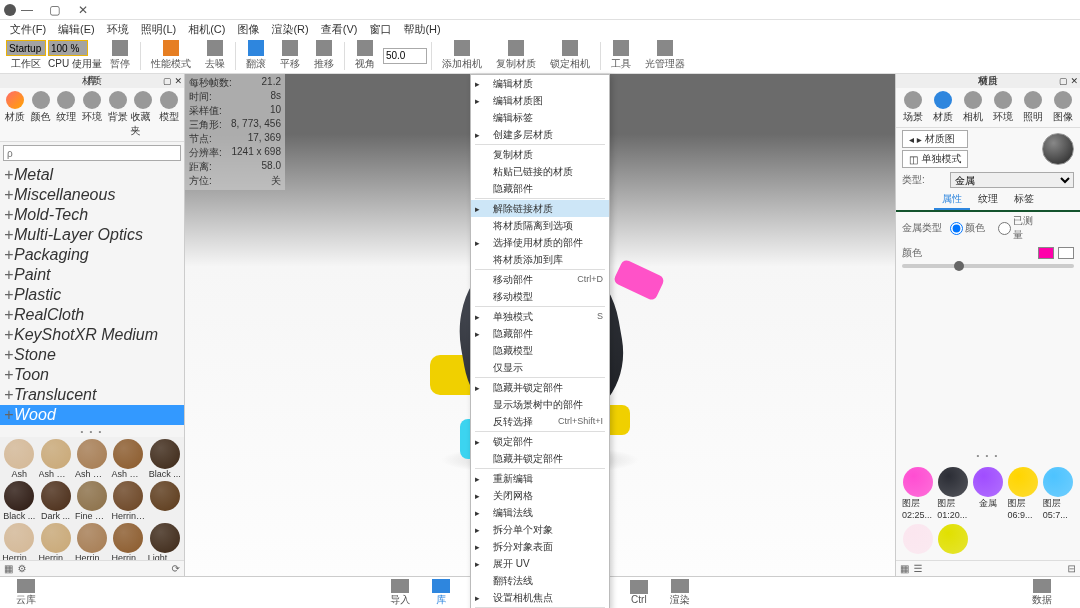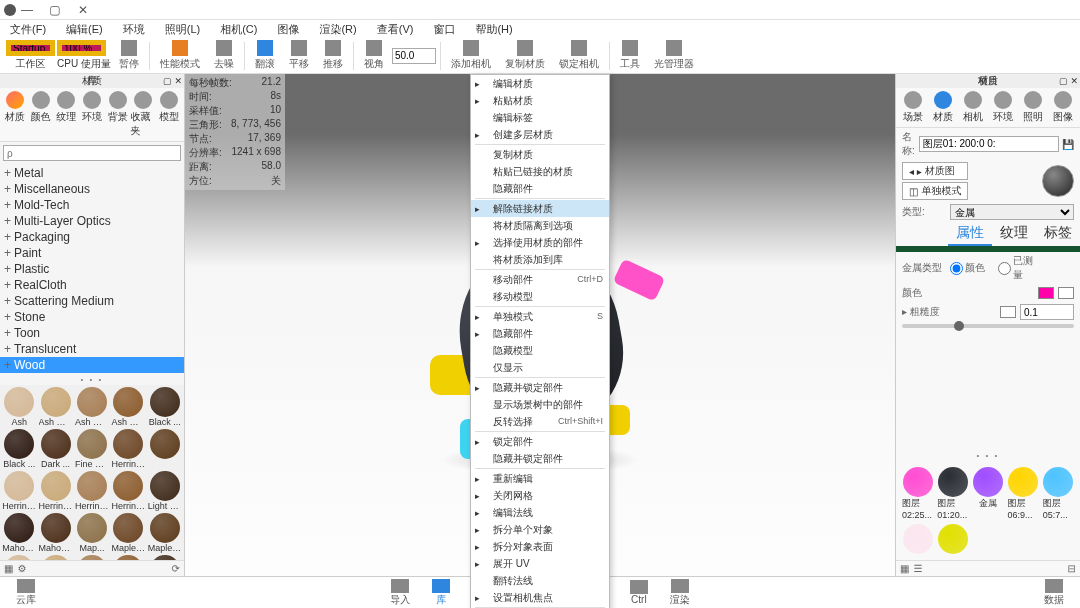--- a/index.html
+++ b/index.html
@@ -2,41 +2,41 @@
 <html><head>
 <meta charset="utf-8">
 <style>
 * { margin:0; padding:0; box-sizing:border-box; font-family:"Microsoft YaHei",Arial,sans-serif; }
 body { width:1080px; height:608px; background:#fff; overflow:hidden; font-size:11px; color:#333; }
 .titlebar { height:20px; background:#fff; display:flex; align-items:center; padding:0 4px; border-bottom:1px solid #e0e0e0; }
 .titlebar .icon { width:12px; height:12px; background:#555; border-radius:50%; margin-right:4px; }
 .titlebar .title { flex:1; font-size:11px; color:#333; }
 .titlebar .winbtns { display:flex; gap:14px; }
 .titlebar .winbtn { width:14px; height:14px; display:flex; align-items:center; justify-content:center; font-size:12px; color:#555; }
-.menubar { height:18px; display:flex; align-items:center; padding:0 6px; gap:12px; font-size:11px; }
+.menubar { height:18px; display:flex; align-items:center; padding:0 6px; gap:4px; font-size:11px; }
 .menubar span { padding:0 4px; }
 .toolbar { height:36px; display:flex; align-items:center; padding:0 6px; gap:2px; border-bottom:1px solid #ddd; }
-.toolbar .select { width:49px; height:16px; border:5px solid #eab308; font-size:10px; padding:0 2px; background:#be185d; }
+.toolbar .select { width:40px; height:16px; border:1px solid #eab308; font-size:10px; padding:0 2px; background:#a3a3a3; }
 .toolbar .btn { display:flex; flex-direction:column; align-items:center; justify-content:center; padding:0 6px; height:32px; font-size:10px; color:#555; }
 .toolbar .btn .ico { width:16px; height:16px; background:#888; margin-bottom:1px; }
 .toolbar .btn.orange .ico { background:#e67e22; }
 .toolbar .btn.blue .ico { background:#2e86de; }
 .toolbar .numinput { width:44px; height:16px; border:1px solid #aaa; font-size:10px; padding:0 2px; }
 .toolbar .sep { width:1px; height:28px; background:#ddd; margin:0 2px; }
 .main { display:flex; height:calc(100% - 74px - 32px); }
 .leftpanel { width:185px; border-right:1px solid #ccc; display:flex; flex-direction:column; background:#f5f5f5; }
 .panelhead { height:14px; background:#eee; display:flex; align-items:center; justify-content:center; font-size:10px; position:relative; }
 .tabstrip { display:flex; justify-content:space-around; padding:3px 2px; background:#f8f8f8; border-bottom:1px solid #ddd; }
 .tabstrip .tab { display:flex; flex-direction:column; align-items:center; font-size:10px; width:28px; }
 .tabstrip .tab .ico { width:18px; height:18px; border-radius:50%; background:#999; margin-bottom:1px; }
 .tabstrip .tab.active .ico { background:linear-gradient(135deg,#ff6b6b,#ffa500); }
 .tabstrip .tab.blue .ico { background:#2e86de; }
 .search { padding:3px; }
 .search input { width:100%; height:16px; border:1px solid #aaa; font-size:10px; padding:0 14px 0 3px; }
-.tree { flex:0 0 auto; overflow:auto; font-size:12px; padding:1px 0; }
+.tree { flex:0 0 auto; overflow:auto; font-size:16px; padding:1px 0;font-style:italic; }
 .tree .node { padding:1px 6px 1px 14px; position:relative; }
 .tree .node::before { content:'+'; position:absolute; left:4px; color:#666; }
 .tree .node.sel { background:#3399ff; color:#fff; }
 .thumbgrid { display:grid; grid-template-columns:repeat(5,1fr); gap:2px; padding:2px; overflow:auto; background:#f0f0f0; }
 .thumb { display:flex; flex-direction:column; align-items:center; }
 .thumb .sphere { width:30px; height:30px; border-radius:50%; background:radial-gradient(circle at 35% 30%, #d4a574, #5c3a1a); }
 .thumb .lbl { font-size:9px; text-align:center; white-space:nowrap; overflow:hidden; text-overflow:ellipsis; width:34px; }
 .viewport { flex:1; position:relative; background:#6b6b6b; display:flex; align-items:center; justify-content:center; }
 .stats { position:absolute; top:0; left:0; width:100px; background:rgba(200,200,200,0.7); font-size:10px; padding:2px 4px; color:#333; }
 .stats .row { display:flex; justify-content:space-between; }
@@ -46,21 +46,21 @@
 .contextmenu .item.hover { background:#cde6f7; }
 .contextmenu .shortcut { position:absolute; right:6px; color:#666; font-size:9px; }
 .contextmenu .sep { height:1px; background:#ddd; margin:1px 4px; }
 .rightpanel { width:185px; border-left:1px solid #ccc; background:#f8f8f8; display:flex; flex-direction:column; }
 .proprow { display:flex; align-items:center; padding:2px 6px; font-size:10px; gap:4px; }
 .proprow label { width:44px; color:#666; }
 .proprow input[type=text] { flex:1; height:16px; border:1px solid #aaa; font-size:10px; padding:0 3px; }
 .proprow select { flex:1; height:16px; border:1px solid #aaa; font-size:10px; }
 .proprow .radio { display:flex; align-items:center; gap:2px; }
 .proprow .swatch { width:16px; height:12px; border:1px solid #888; }
-.subtabs { display:flex; justify-content:flex-end; border-bottom:6px solid #14532d; font-size:14px; }
+.subtabs { display:flex; justify-content:center; border-bottom:2px solid #14532d; font-size:10px; }
 .subtabs .st { padding:2px 8px; }
 .subtabs .st.active { color:#2e86de; border-bottom:2px solid #2e86de; }
 .bigSphere { width:32px; height:32px; border-radius:50%; background:radial-gradient(circle at 35% 30%, #888, #222); border:1px solid #999; }
 .slider { flex:1; height:4px; background:#ccc; border-radius:2px; position:relative; }
 .slider .knob { position:absolute; left:30%; top:-3px; width:10px; height:10px; border-radius:50%; background:#666; }
 .historyballs { display:grid; grid-template-columns:repeat(5,1fr); gap:4px; padding:6px; }
 .historyballs .b { display:flex; flex-direction:column; align-items:center; }
 .historyballs .sphere { width:30px; height:30px; border-radius:50%; }
 .historyballs .lbl { font-size:9px; }
 .bottombar { height:32px; border-top:1px solid #ccc; display:flex; align-items:center; justify-content:center; gap:6px; background:#fff; }
@@ -218,21 +218,21 @@
     </div>
     <div class="tree" id="tree">
         <div class="node">Metal</div>
         <div class="node">Miscellaneous</div>
         <div class="node">Mold-Tech</div>
         <div class="node">Multi-Layer Optics</div>
         <div class="node">Packaging</div>
         <div class="node">Paint</div>
         <div class="node">Plastic</div>
         <div class="node">RealCloth</div>
-        <div class="node">Scattering Medium</div>
+        <div class="node">KeyShotXR Medium</div>
         <div class="node">Stone</div>
         <div class="node">Toon</div>
         <div class="node">Translucent</div>
         <div class="node sel">Wood</div>
       </div>
     <div class="dots">• • •</div>
     <div class="thumbGridWrap">
       <div class="thumbgrid" id="thumbs">
           <div class="thumb">
             <div class="sphere" style="background: radial-gradient(circle at 35% 30%, rgba(212, 184, 150, 0.8), rgb(212, 184, 150));"></div>
@@ -404,21 +404,21 @@
         <div class="purple"></div>
         <div class="cyan"></div>
     </div>
     <div class="contextmenu" id="ctx">
         <div class="item">
           <span class="ico" style="font-size: 9px;">▸</span>
           <span>编辑材质</span>
         </div>
         <div class="item">
           <span class="ico" style="font-size: 9px;">▸</span>
-          <span>粘贴材质</span>
+          <span>编辑材质图</span>
         </div>
         <div class="item">
           <span>编辑标签</span>
         </div>
         <div class="item">
           <span class="ico" style="font-size: 9px;">▸</span>
           <span>创建多层材质</span>
         </div>
         <div class="sep"></div>
         <div class="item">
@@ -552,25 +552,20 @@
           <span>环境</span>
         </div>
       <div class="tab">
           <div class="ico"></div>
           <span>照明</span>
         </div>
       <div class="tab">
           <div class="ico"></div>
           <span>图像</span>
         </div>
-    </div>
-    <div class="proprow">
-      <label>名称:</label>
-      <input type="text" value="图层01: 200:0 0:" style="">
-      <span>💾</span>
     </div>
     <div class="proprow" style="justify-content:space-between">
       <div style="display:flex;flex-direction:column;gap:2px">
         <span class="boxbtn">◂ ▸ <span>材质图</span></span>
         <span class="boxbtn">◫ <span>单独模式</span></span>
       </div>
       <div class="bigSphere"></div>
     </div>
     <div class="proprow">
       <label>类型:</label>
@@ -592,26 +587,20 @@
           <span>已测量</span>
         </label>
     </div>
     <div class="proprow">
       <label>颜色</label>
       <div style="flex:1"></div>
       <div class="swatch" style="background:#ff00aa"></div>
       <div class="swatch" style="background:#fff"></div>
     </div>
     <div class="proprow">
-      <label>▸ <span>粗糙度</span></label>
-      <div style="flex:1"></div>
-      <div class="swatch" style="background:#fff"></div>
-      <input type="text" style="width: 34px;" value="0.1">
-    </div>
-    <div class="proprow">
         <div class="slider">
           <div class="knob"></div>
         </div>
       </div>
     <div style="flex:1"></div>
     <div class="dots">• • •</div>
     <div class="historyballs" id="hist">
         <div class="b">
           <div class="sphere" style="background: radial-gradient(circle at 35% 30%, rgb(255, 77, 210), rgba(255, 77, 210, 0.8));"></div>
           <div class="lbl">图层02:25...</div>
@@ -676,17 +665,17 @@
       <span>KeyShotXR</span>
     </div>
   <div class="bbtn">
       <div class="ico"></div>
       <span>Ctrl</span>
     </div>
   <div class="bbtn">
       <div class="ico"></div>
       <span>渲染</span>
     </div>
-  <div style="position:absolute;right:8px" class="bbtn">
+  <div style="position:absolute;right:20px" class="bbtn">
       <div class="ico"></div>
       <span>数据</span>
     </div>
 </div>
 
 </body></html>

